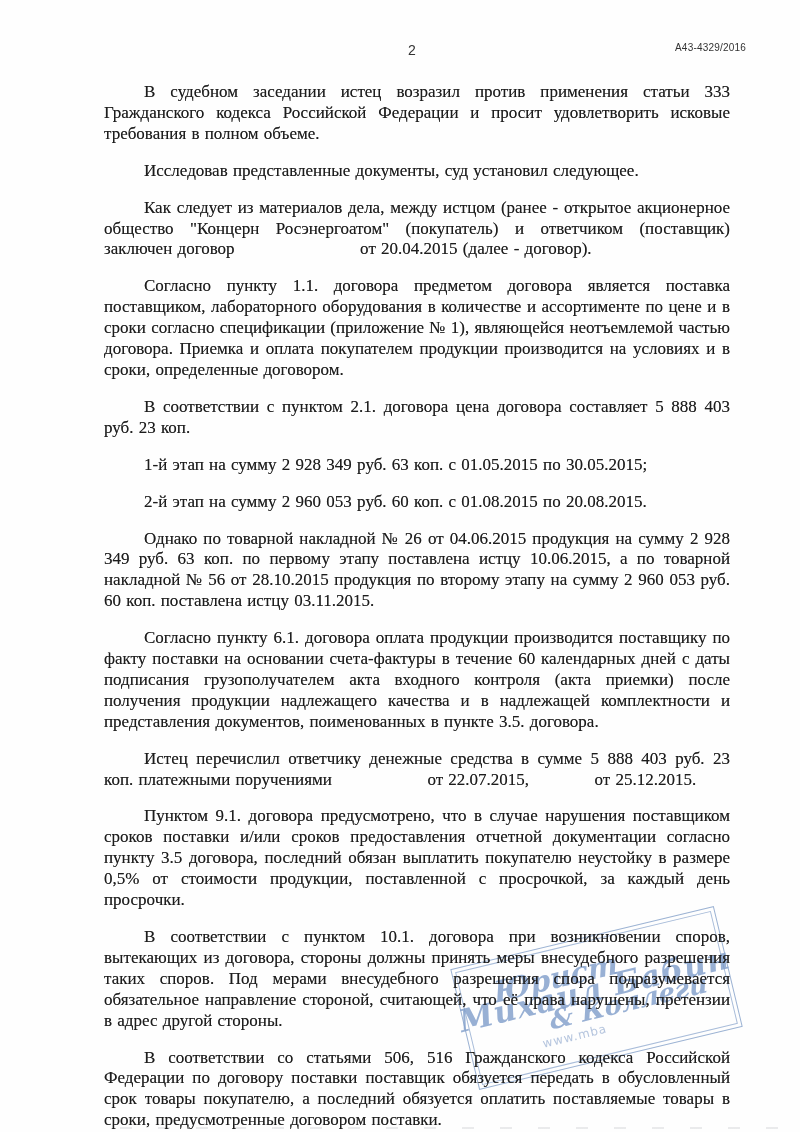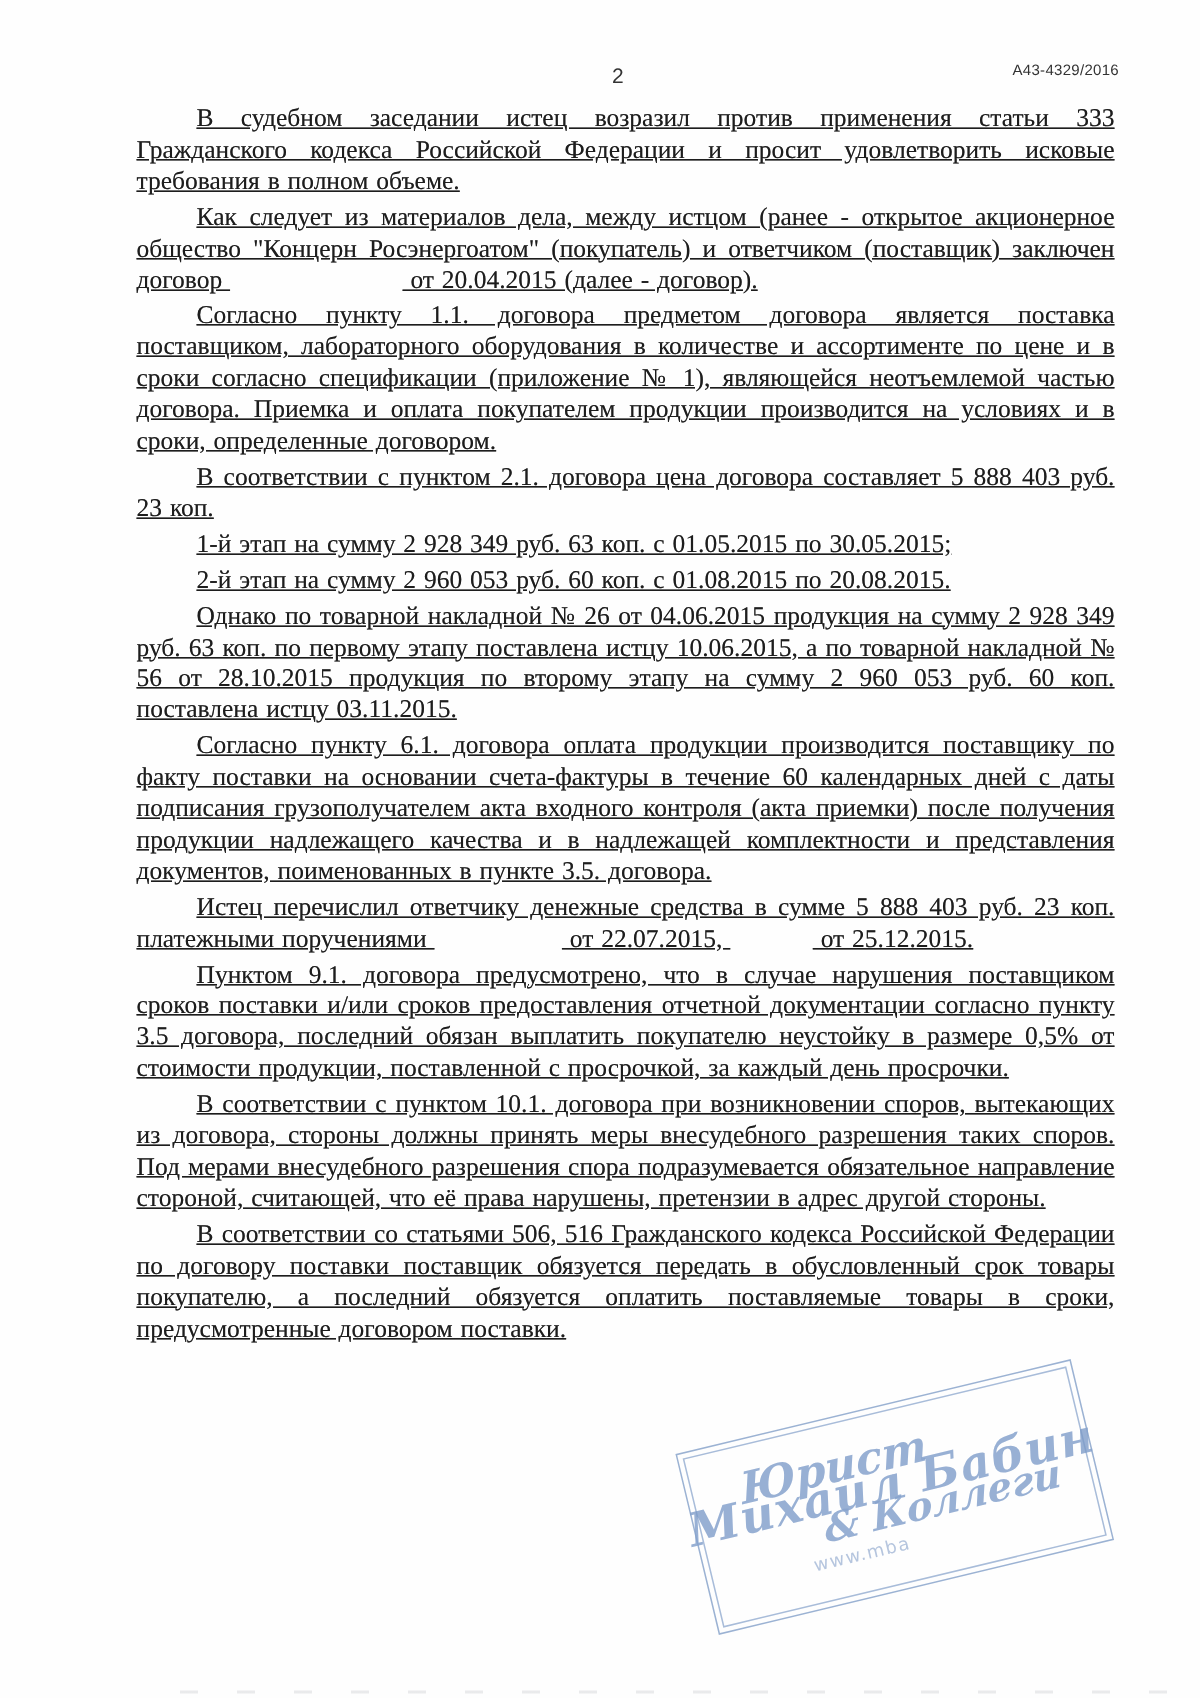--- a/index.html
+++ b/index.html
@@ -32,21 +32,21 @@
     top:66px; left:88px;
     width:658px;
     z-index:2;
     color:#1d1d1d;
     font-size:17px;
     line-height:20.9px;
     text-align:justify;
     word-spacing:1px;
     text-shadow:0 0 0.4px rgba(20,20,20,0.55);
   }
-  .content p { margin:3px; text-indent:40px;text-decoration:underline; }
+  .content p { margin:16px; text-indent:40px; }
   .gap { display:inline-block; height:1px; }
   
   .stamp {
     position:absolute;
     left:461px; top:936px;
     width:269px; height:122px;
     transform:rotate(-13.5deg);
     border:1px solid rgba(122,152,196,0.75);
     z-index:1;
     display:flex; flex-direction:column;
@@ -94,20 +94,21 @@
 
   <div class="stamp">
     <div class="stamp-text stamp-line1">Юрист</div>
     <div class="stamp-text stamp-line2">Михаил Бабин</div>
     <div class="stamp-text stamp-line3">&amp; Коллеги</div>
     <div class="stamp-text stamp-line4">www.mba</div>
   </div>
 
   <div class="content">
       <p>В судебном заседании истец возразил против применения статьи 333 Гражданского кодекса Российской Федерации и просит удовлетворить исковые требования в полном объеме.</p>
+      <p>Исследовав представленные документы, суд установил следующее.</p>
       <p>Как следует из материалов дела, между истцом (ранее - открытое акционерное общество "Концерн Росэнергоатом" (покупатель) и ответчиком (поставщик) заключен договор <span class="gap" style="width: 115px;"></span> от 20.04.2015 (далее - договор).</p>
       <p>Согласно пункту 1.1. договора предметом договора является поставка поставщиком, лабораторного оборудования в количестве и ассортименте по цене и в сроки согласно спецификации (приложение № 1), являющейся неотъемлемой частью договора. Приемка и оплата покупателем продукции производится на условиях и в сроки, определенные договором.</p>
       <p>В соответствии с пунктом 2.1. договора цена договора составляет 5 888 403 руб. 23 коп.</p>
       <p>1-й этап на сумму 2 928 349 руб. 63 коп. с 01.05.2015 по 30.05.2015;</p>
       <p>2-й этап на сумму 2 960 053 руб. 60 коп. с 01.08.2015 по 20.08.2015.</p>
       <p>Однако по товарной накладной № 26 от 04.06.2015 продукция на сумму 2 928 349 руб. 63 коп. по первому этапу поставлена истцу 10.06.2015, а по товарной накладной № 56 от 28.10.2015 продукция по второму этапу на сумму 2 960 053 руб. 60 коп. поставлена истцу 03.11.2015.</p>
       <p>Согласно пункту 6.1. договора оплата продукции производится поставщику по факту поставки на основании счета-фактуры в течение 60 календарных дней с даты подписания грузополучателем акта входного контроля (акта приемки) после получения продукции надлежащего качества и в надлежащей комплектности и представления документов, поименованных в пункте 3.5. договора.</p>
       <p>Истец перечислил ответчику денежные средства в сумме 5 888 403 руб. 23 коп. платежными поручениями <span class="gap" style="width: 85px;"></span> от 22.07.2015, <span class="gap" style="width: 55px;"></span> от 25.12.2015.</p>
       <p>Пунктом 9.1. договора предусмотрено, что в случае нарушения поставщиком сроков поставки и/или сроков предоставления отчетной документации согласно пункту 3.5 договора, последний обязан выплатить покупателю неустойку в размере 0,5% от стоимости продукции, поставленной с просрочкой, за каждый день просрочки.</p>
       <p>В соответствии с пунктом 10.1. договора при возникновении споров, вытекающих из договора, стороны должны принять меры внесудебного разрешения таких споров. Под мерами внесудебного разрешения спора подразумевается обязательное направление стороной, считающей, что её права нарушены, претензии в адрес другой стороны.</p>

